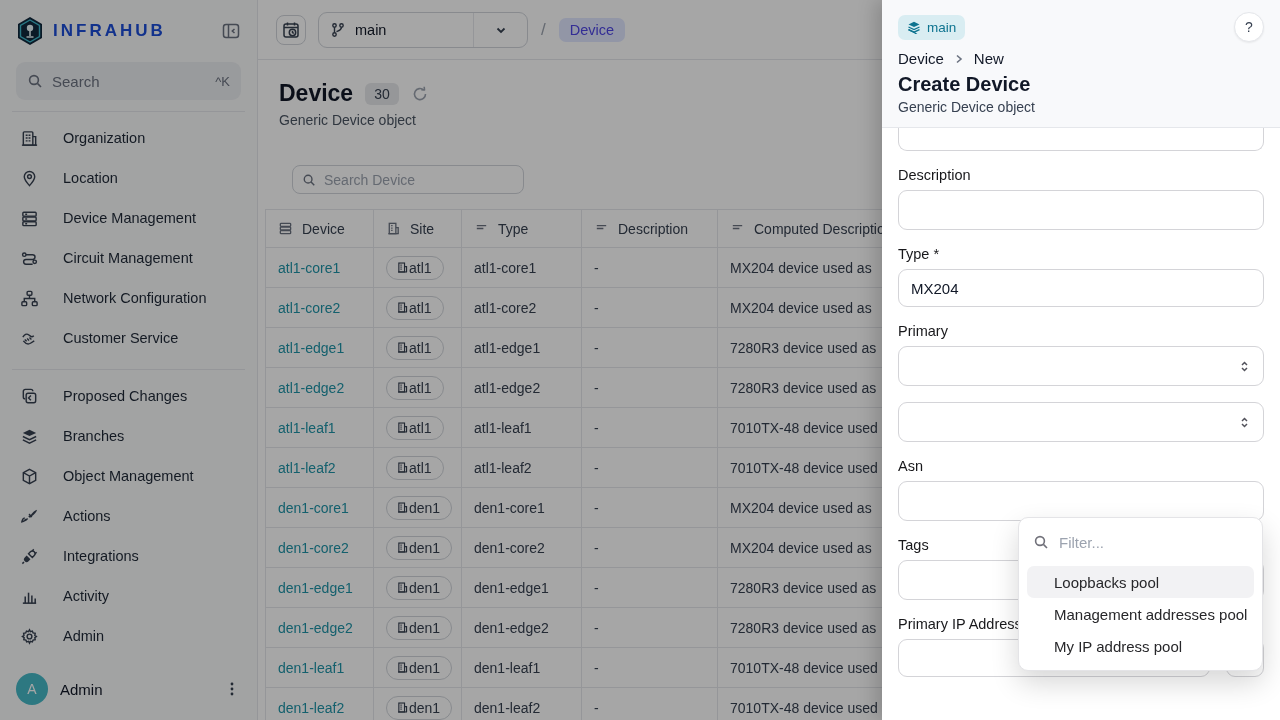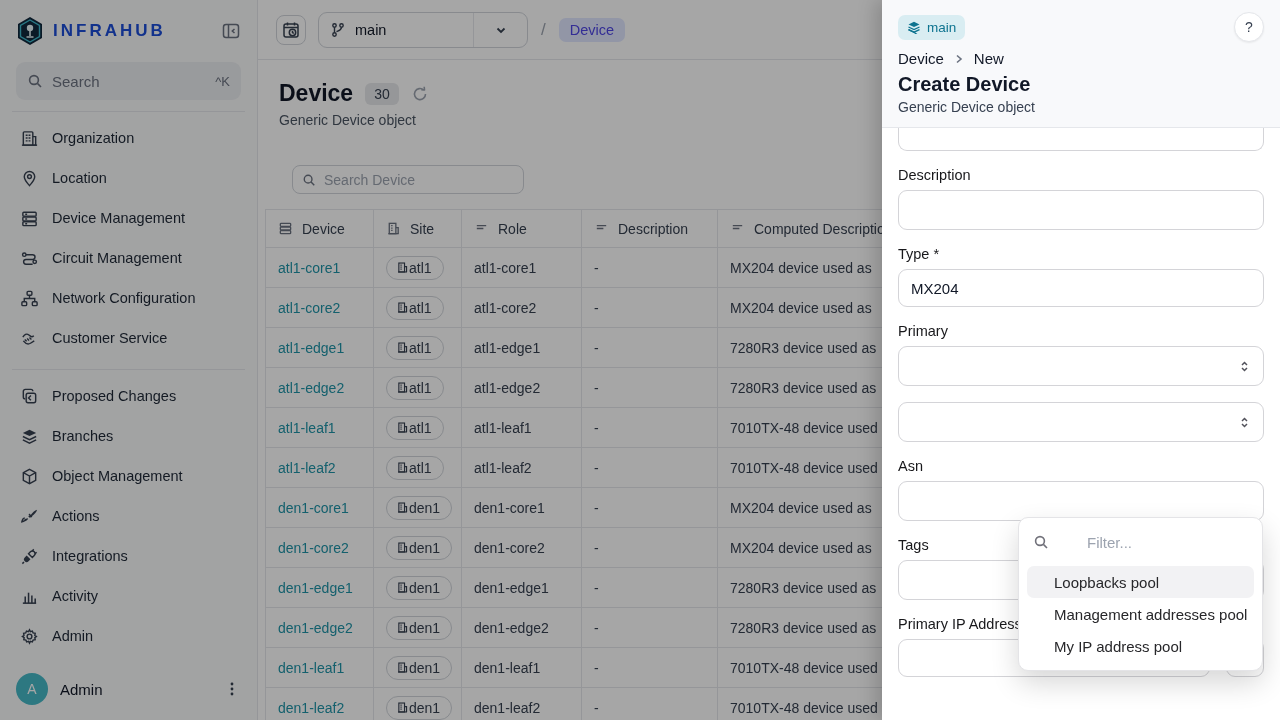--- a/index.html
+++ b/index.html
@@ -11,21 +11,21 @@
   .sidebar { width:258px; min-width:258px; background:#f9fafb; border-right:1px solid #e5e7eb; display:flex; flex-direction:column; padding:0 16px; height:720px; }
   .logo-row { height:62px; display:flex; align-items:center; gap:9px; }
   .logo-mark { width:28px; height:30px; flex:0 0 auto; }
   .logo-text { font-size:17px; font-weight:700; letter-spacing:3px; color:#1d4ed8; }
   .collapse-btn { margin-left:auto; color:#6b7280; width:20px; height:20px; cursor:pointer; }
   .search-box { height:38px; background:#eceef1; border-radius:9px; display:flex; align-items:center; padding:0 11px; gap:9px; color:#6b7280; cursor:pointer; }
   .search-box .s-label { font-size:15px; color:#6b7280; }
   .search-box .s-kbd { margin-left:auto; font-size:13px; color:#6b7280; }
   .side-div { border-top:1px solid #e5e7eb; margin:11px -4px 6px; }
   .nav { }
-  .nav-item { height:40px; display:flex; align-items:center; gap:13px; color:#1f2937; font-size:14.5px; cursor:pointer; border-radius:8px; padding:0 4px; }
+  .nav-item { height:40px; display:flex; align-items:center; gap:24px; color:#1f2937; font-size:14.5px; cursor:pointer; border-radius:8px; padding:0 4px; }
   .nav-item svg { width:19px; height:19px; flex:0 0 auto; color:#374151; }
   .user-row { margin-top:auto; height:62px; display:flex; align-items:center; gap:12px; }
   .avatar { width:32px; height:32px; border-radius:50%; background:#45b8c6; color:#fff; font-size:14px; font-weight:500; display:flex; align-items:center; justify-content:center; }
   .user-name { font-size:15px; font-weight:500; color:#111827; }
   .kebab { margin-left:auto; color:#374151; width:18px; height:18px; cursor:pointer; }
 
   
   .main { flex:1; display:flex; flex-direction:column; background:#fff; overflow:hidden; }
   .topbar { height:60px; border-bottom:1px solid #e5e7eb; display:flex; align-items:center; padding:0 18px; flex:0 0 auto; }
   .icon-btn { width:30px; height:30px; border:1px solid #d1d5db; border-radius:8px; background:#fff; display:flex; align-items:center; justify-content:center; color:#374151; cursor:pointer; }
@@ -77,21 +77,21 @@
   .fselect svg { width:13px; height:13px; }
   .ip-row { display:flex; gap:16px; }
   .ip-row .fbox { flex:1; }
   .pool-btn { width:38px; height:38px; border:1px solid #d4d4d8; border-radius:9px; background:#fff; display:flex; align-items:center; justify-content:center; color:#374151; cursor:pointer; flex:0 0 auto; }
   .pool-btn svg { width:17px; height:17px; }
 
   
   .dropdown { position:absolute; left:1018px; top:517px; width:245px; background:#fff; border:1px solid #e4e4e7; border-radius:10px; box-shadow:0 12px 28px rgba(0,0,0,0.16); z-index:30; padding-bottom:8px; }
   .filter-row { height:48px; display:flex; align-items:center; gap:10px; padding:0 14px; }
   .filter-row svg { width:16px; height:16px; color:#71717a; flex:0 0 auto; }
-  .filter-input { border:none; outline:none; font-size:15px; color:#111827; width:100%; font-family:inherit; background:transparent;margin-left:28px; }
+  .filter-input { border:none; outline:none; font-size:15px; color:#111827; width:100%; font-family:inherit; background:transparent; }
   .filter-input::placeholder { color:#9ca3af; }
   .dd-options { padding:0 8px; }
   .dd-option { height:32px; display:flex; align-items:center; padding:0 12px 0 27px; border-radius:7px; font-size:15px; color:#27272a; cursor:pointer; white-space:nowrap; }
   .dd-option.hl { background:#f2f2f4; }
 </style>
 </head>
 <body>
 
 <div class="app">
 
@@ -322,21 +322,21 @@
                   <path d="M2.5 13.5h11"></path>
                 </svg>
                 <span>Site</span>
               </span>
             </th>
           <th>
               <span class="hwrap">
                 <svg viewBox="0 0 16 16" fill="none" stroke="currentColor" stroke-width="1.4">
                   <path d="M3 5 h10 M3 8 h7"></path>
                 </svg>
-                <span>Role</span>
+                <span>Type</span>
               </span>
             </th>
           <th>
               <span class="hwrap">
                 <svg viewBox="0 0 16 16" fill="none" stroke="currentColor" stroke-width="1.4">
                   <path d="M3 5 h10 M3 8 h7"></path>
                 </svg>
                 <span>Description</span>
               </span>
             </th>

